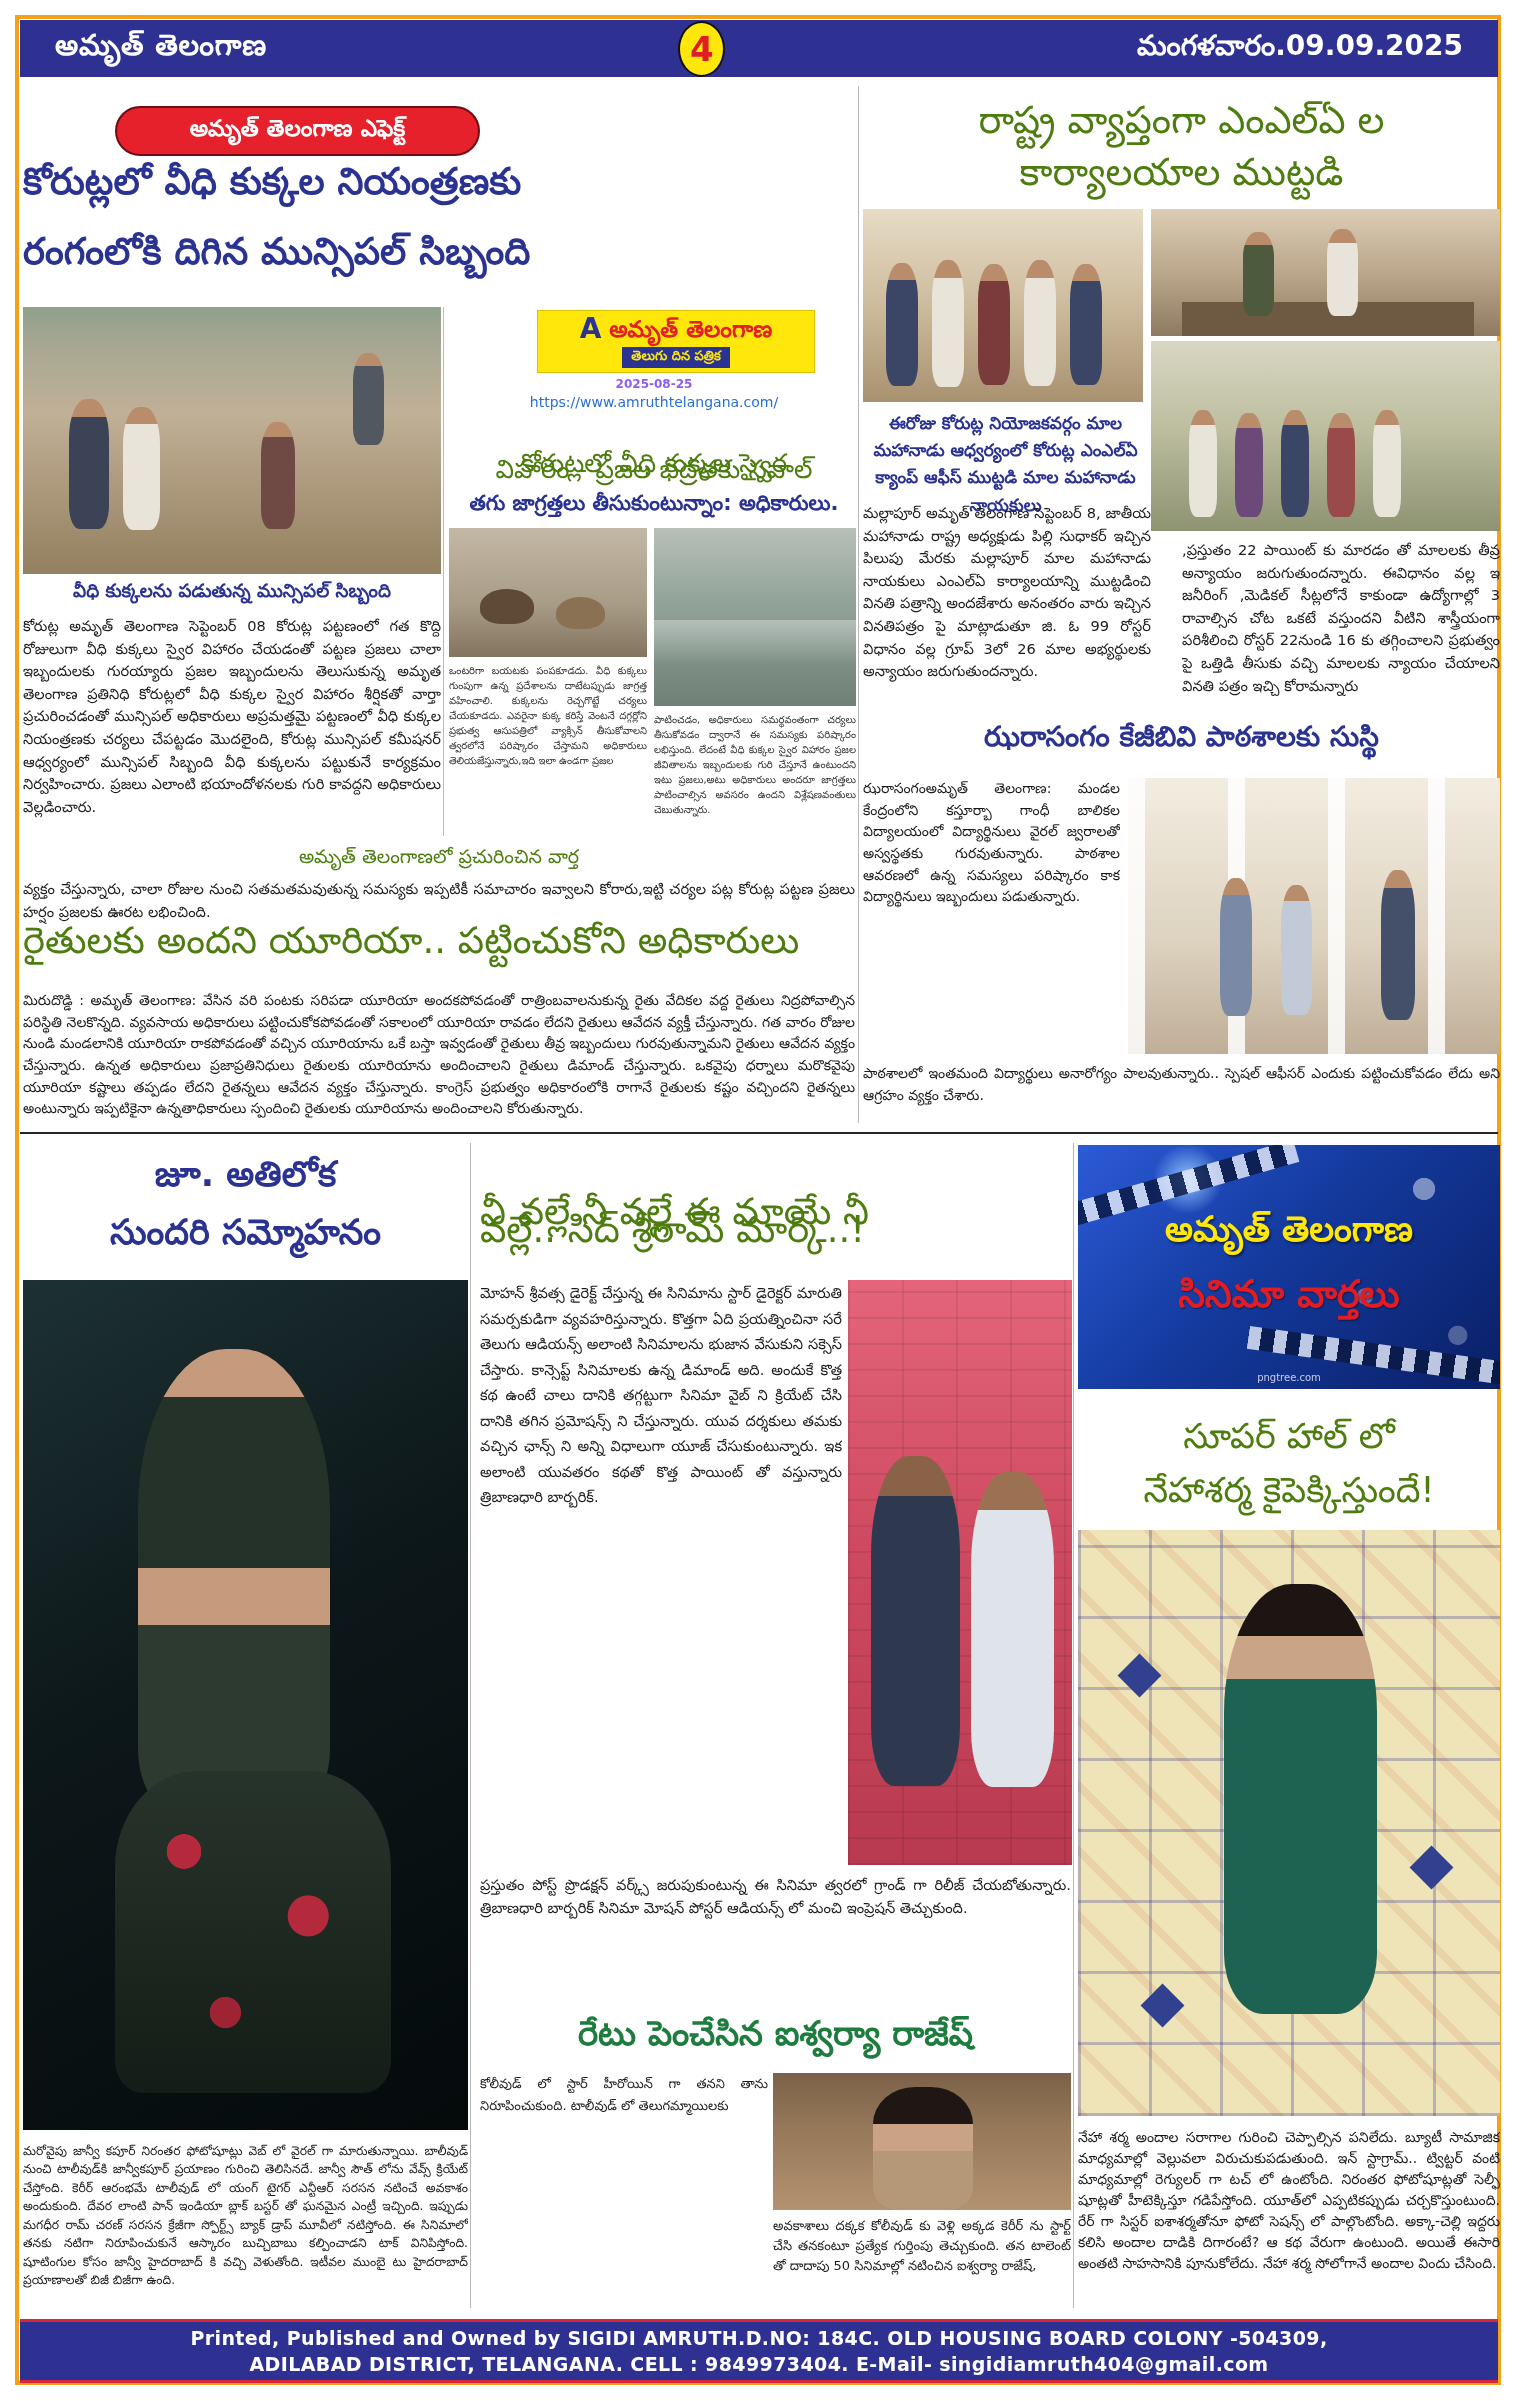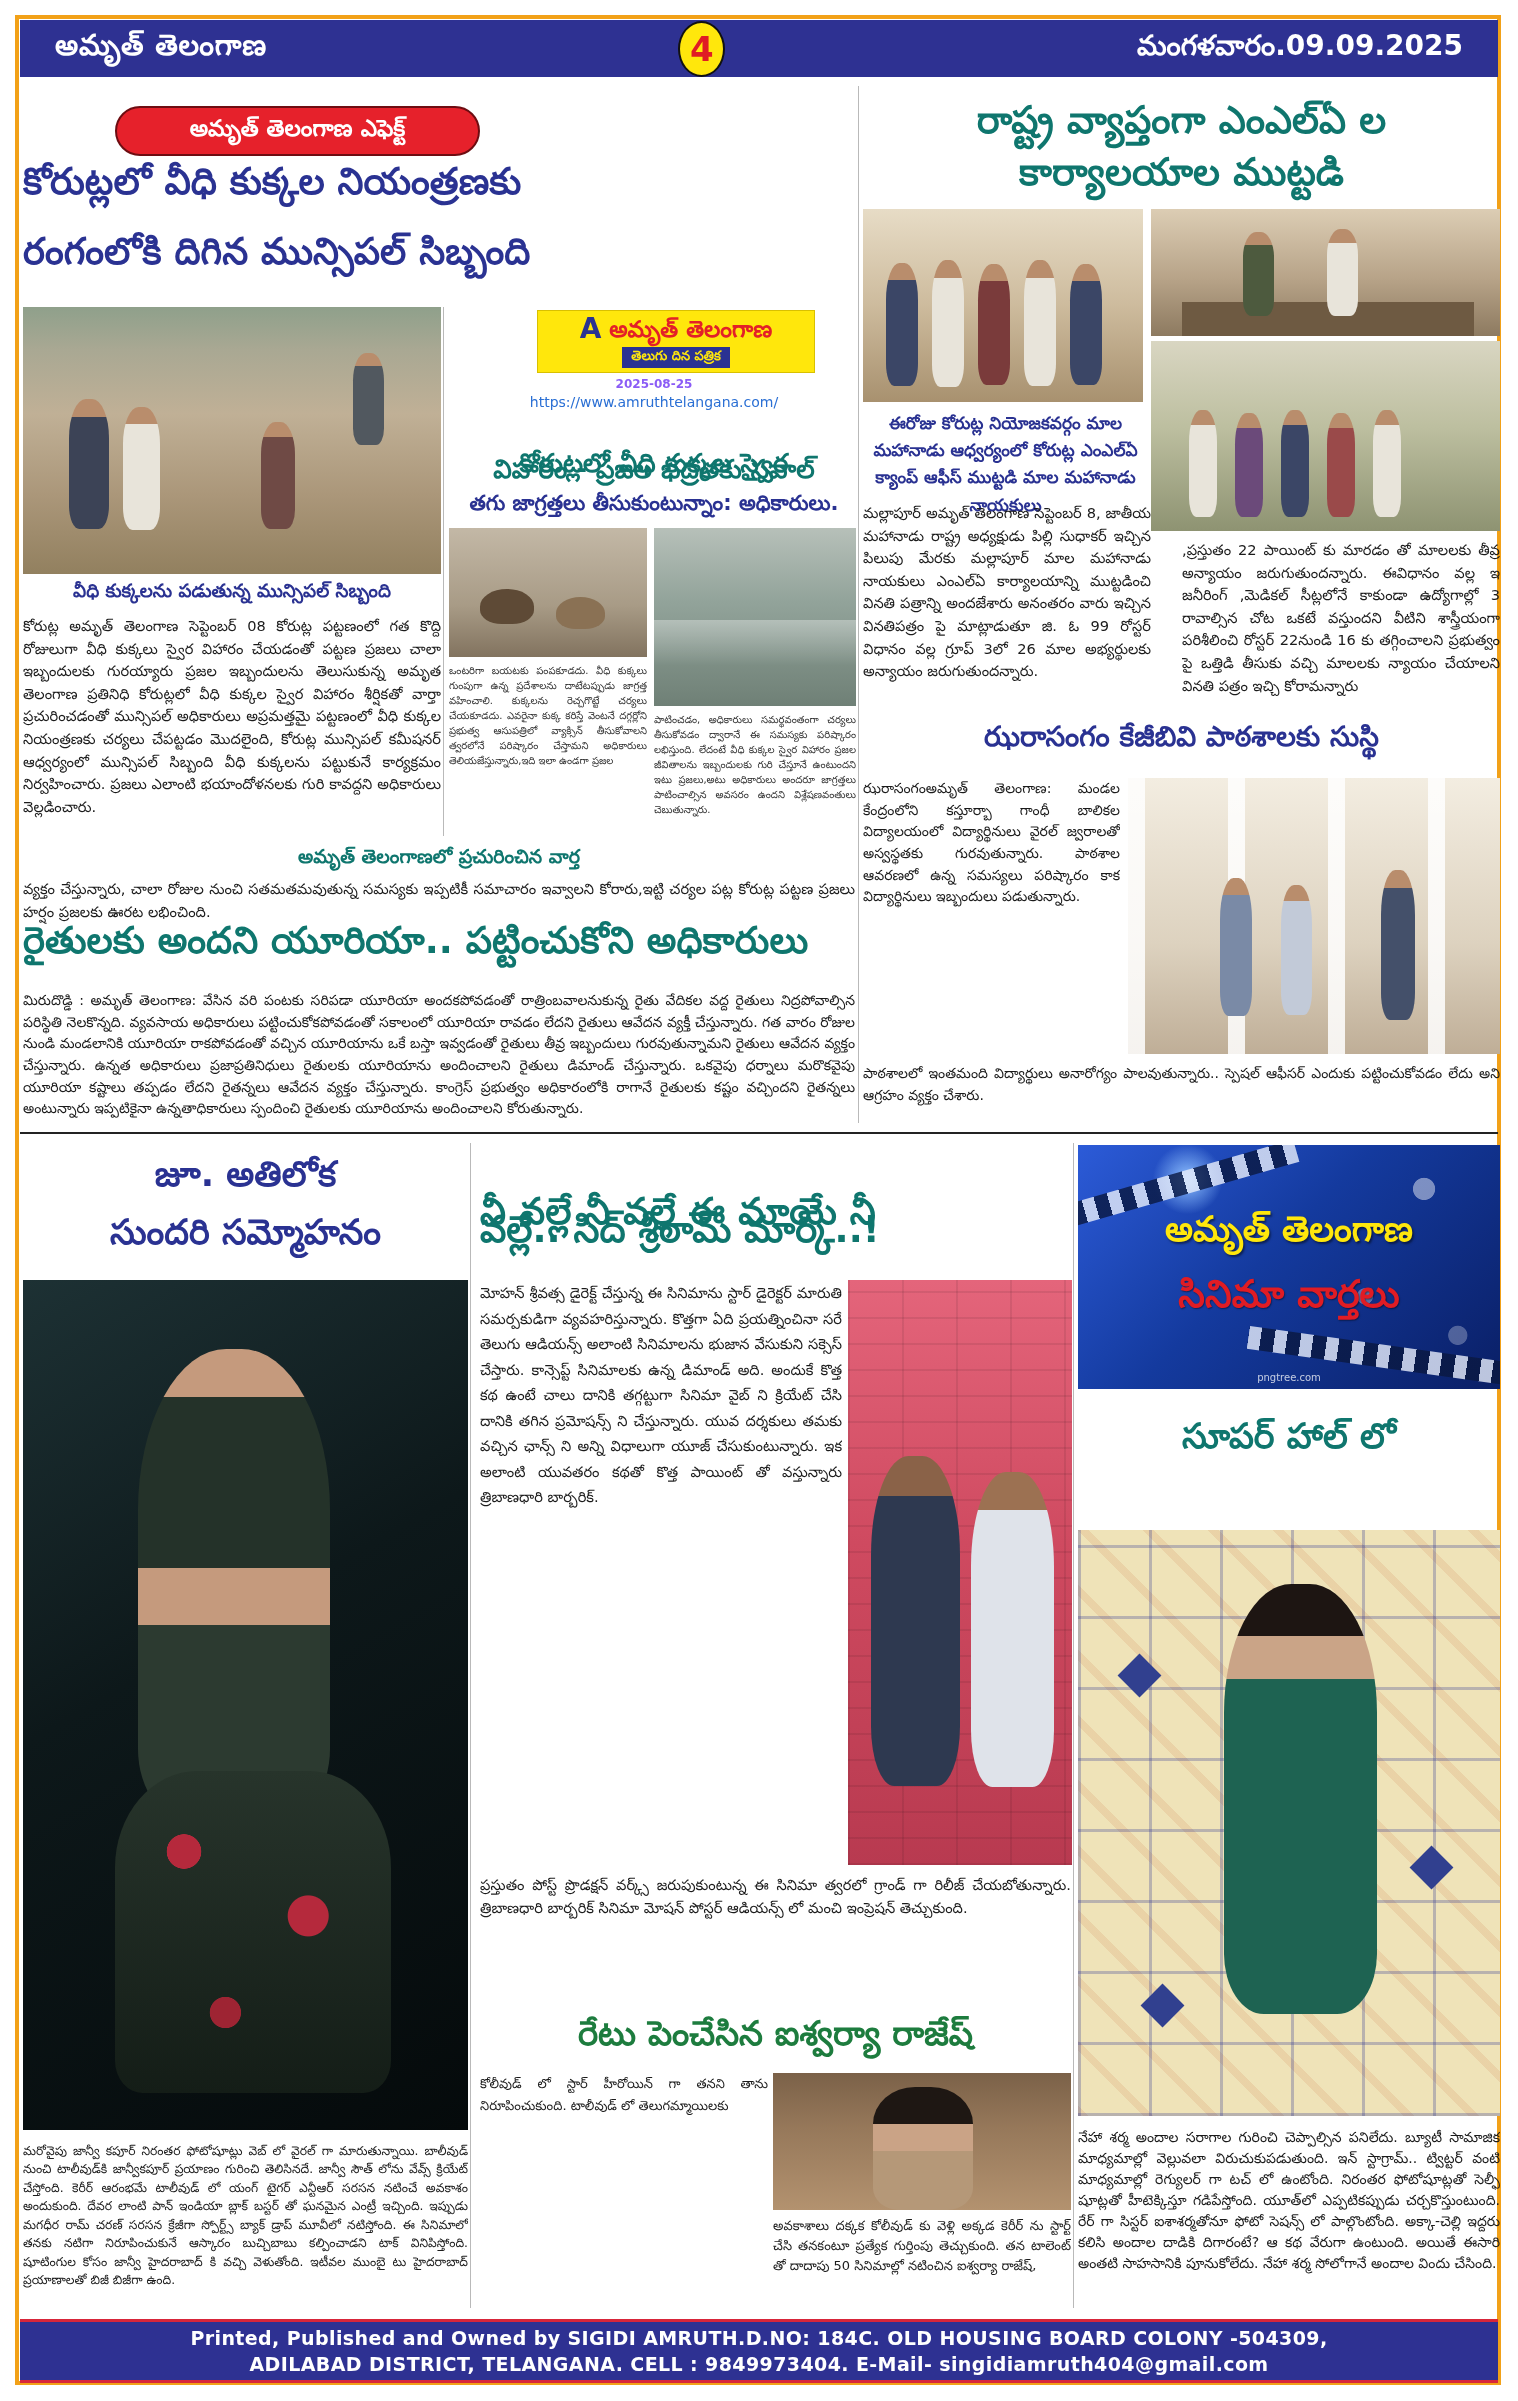--- a/index.html
+++ b/index.html
@@ -8,21 +8,21 @@
   .abs{position:absolute;}
   .frame{position:absolute;left:15.3px;top:15.3px;width:1478px;height:2362px;border:4.6px solid #f2a118;pointer-events:none;}
   .masthead{background:#2e3192;display:flex;align-items:center;justify-content:space-between;padding:0 35px;box-sizing:border-box;}
   .mast-brand{color:#ffffff;font-weight:bold;font-size:29px;letter-spacing:0.8px;}
   .mast-date{color:#ffffff;font-weight:bold;font-size:28px;}
   .page-badge{width:43px;height:52px;background:#ffe70c;border:2.3px solid #111;border-radius:50%;
               display:flex;align-items:center;justify-content:center;color:#e01c24;font-weight:bold;font-size:34px;}
   .badge{background:#e6212b;color:#fff;border:2.3px solid #6e0d12;border-radius:26px;display:flex;align-items:center;
          justify-content:center;font-weight:bold;font-size:23px;}
   .h-blue{color:#2a3292;font-weight:bold;}
-  .h-red{color:#0f766e;font-weight:bold;}
+  .h-red{color:#4d7c0f;font-weight:normal;}
   .h-green{color:#1d7c3e;font-weight:bold;}
   .center{text-align:center;}
   .body-txt{font-size:14.6px;line-height:1.55;text-align:justify;overflow:hidden;}
   .tiny-txt{font-size:10px;line-height:1.5;text-align:justify;color:#333;overflow:hidden;}
   .caption{color:#2a3292;font-weight:bold;text-align:center;}
   .sep-v{position:absolute;width:0.8px;background:#b9b9b9;}
   .sep-h{position:absolute;height:2.3px;background:#232323;}
   .photo{position:absolute;overflow:hidden;background:#cfcabc;}
   .figure{position:absolute;border-radius:42% 42% 26% 26% / 30% 30% 18% 18%;}
   .logo-box{background:#ffe70c;display:flex;flex-direction:column;align-items:center;justify-content:center;border:0.8px solid #d9c000;}
@@ -169,20 +169,21 @@
   <div class="abs body-txt" style="left:773px;top:2216px;width:298px;height:91px;font-size:13px;line-height:1.55;">అవకాశాలు దక్కక కోలీవుడ్ కు వెళ్లి అక్కడ కెరీర్ ను స్టార్ట్ చేసి తనకంటూ ప్రత్యేక గుర్తింపు తెచ్చుకుంది.  తన టాలెంట్ తో దాదాపు 50 సినిమాల్లో నటించిన ఐశ్వర్యా రాజేష్,</div>
 
   <div class="abs banner photo" style="left:1078px;top:1145px;width:422px;height:244px;">
     <div class="film-strip" style="left:-23px;top:28px;width:246px;transform:rotate(-16deg);"></div>
     <div class="film-strip" style="left:169px;bottom:21.5px;width:276px;transform:rotate(8deg);"></div>
     <div class="banner-yellow">అమృత్ తెలంగాణ</div>
     <div class="banner-red">సినిమా వార్తలు</div>
     <div class="watermark">pngtree.com</div>
   </div>
   <div class="abs h-red center" style="left:1078px;top:1416px;width:422px;font-size:35px;">సూపర్ హాల్ లో</div>
+  <div class="abs h-red center" style="left:1078px;top:1470px;width:422px;font-size:35px;">నేహాశర్మ కైపెక్కిస్తుందే!</div>
   <div class="photo" style="left:1078px;top:1530px;width:422px;height:586px;background-color:#efe3b8;background-image:repeating-linear-gradient(0deg,rgba(42,50,146,.28) 0 3.1px,transparent 3.1px 71px),repeating-linear-gradient(90deg,rgba(42,50,146,.28) 0 3.1px,transparent 3.1px 71px),repeating-linear-gradient(45deg,rgba(196,90,40,.12) 0 7.7px,transparent 7.7px 46px);">
     <div class="figure" style="left:146px;top:54px;width:153px;height:430px;border-radius:44% 44% 26% 26%/30% 30% 14% 14%;background:linear-gradient(180deg,#1d1512 0 12%,#caa487 12% 22%,#1e6352 22% 100%);"></div>
     <div style="position:absolute;left:46px;top:130px;width:31px;height:31px;transform:rotate(45deg);background:#31408f;"></div>
     <div style="position:absolute;left:338px;top:322px;width:31px;height:31px;transform:rotate(45deg);background:#31408f;"></div>
     <div style="position:absolute;left:69px;top:460px;width:31px;height:31px;transform:rotate(45deg);background:#31408f;"></div>
   </div>
   <div class="abs body-txt" style="left:1078px;top:2127px;width:422px;height:181px;font-size:14px;line-height:1.5;">నేహా శర్మ అందాల సరాగాల గురించి చెప్పాల్సిన పనిలేదు. బ్యూటీ సామాజిక మాధ్యమాల్లో వెల్లువలా విరుచుకుపడుతుంది. ఇన్ స్టాగ్రామ్.. ట్విట్టర్ వంటి మాధ్యమాల్లో రెగ్యులర్ గా టచ్ లో ఉంటోంది. నిరంతర ఫోటోషూట్లతో సెల్ఫీ షూట్లతో హీటెక్కిస్తూ గడిపేస్తోంది. యూత్‌లో ఎప్పటికప్పుడు చర్చకొస్తుంటుంది. రేర్ గా సిస్టర్ ఐశాశర్మతోనూ ఫోటో సెషన్స్ లో పాల్గొంటోంది. అక్కా-చెల్లి ఇద్దరు కలిసి అందాల దాడికి దిగారంటే? ఆ కథ వేరుగా ఉంటుంది. అయితే ఈసారి అంతటి సాహసానికి పూనుకోలేదు. నేహా శర్మ సోలోగానే అందాల విందు చేసింది.</div>
 
   <footer class="abs footer" style="left:20px;top:2319px;width:1478px;height:64px;">
     <div>Printed, Published and Owned by SIGIDI AMRUTH.D.NO: 184C. OLD HOUSING BOARD COLONY -504309,</div>

